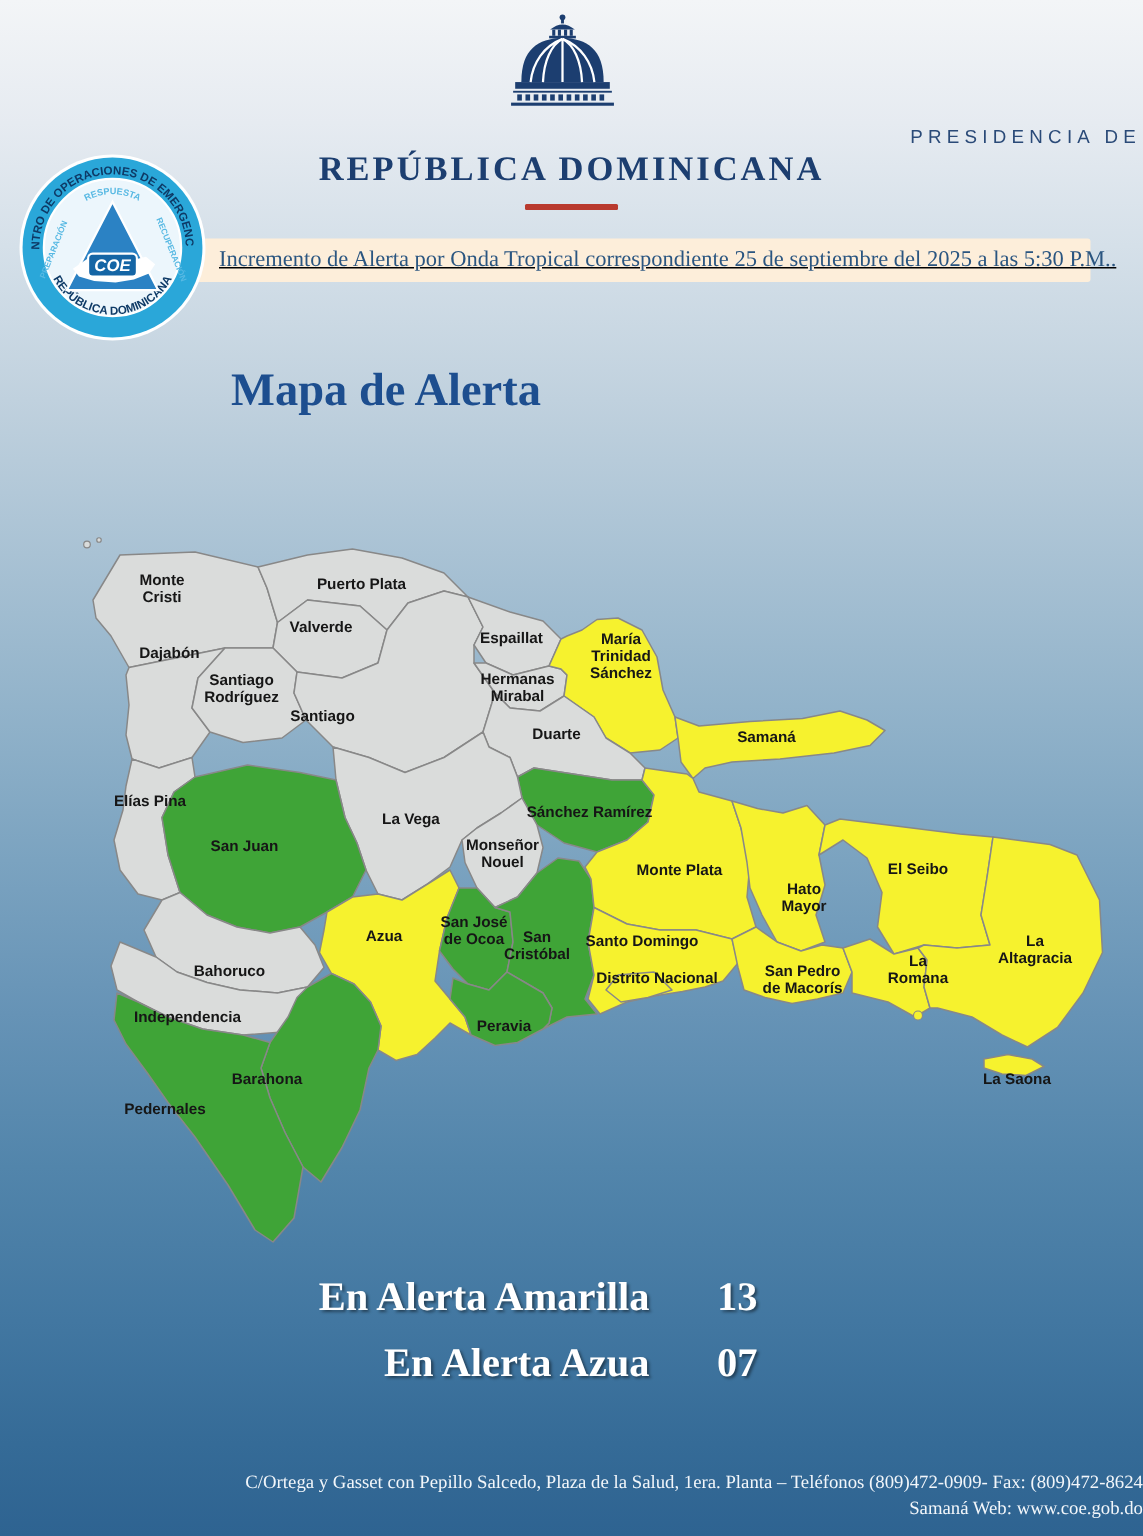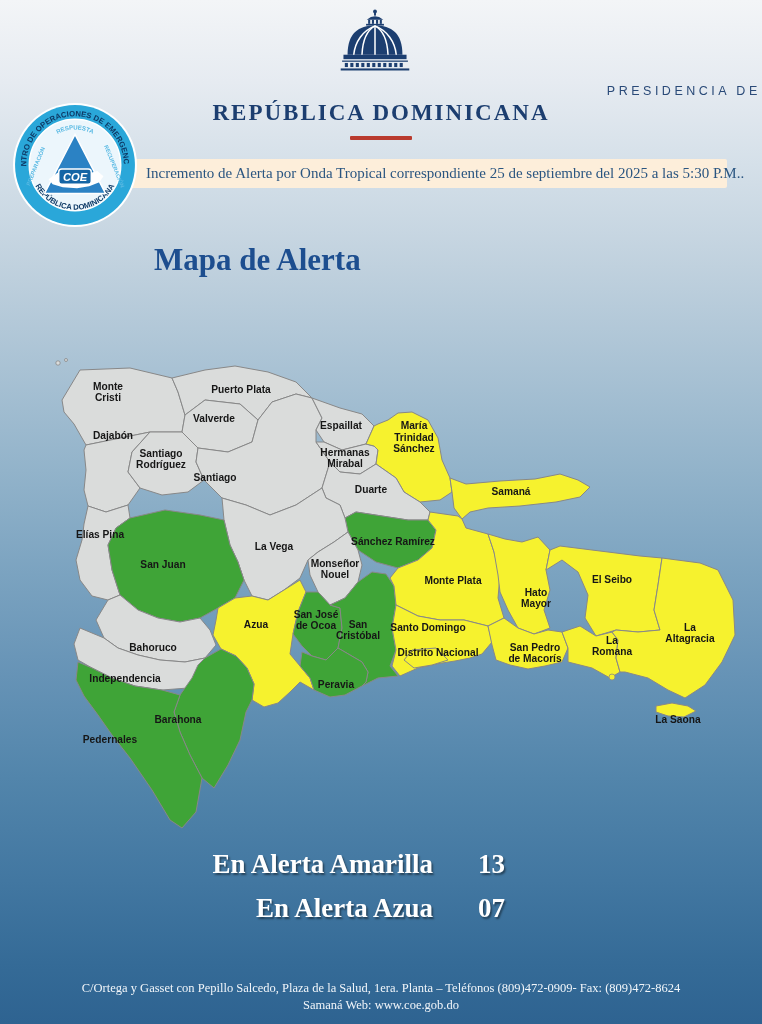--- a/index.html
+++ b/index.html
@@ -10,36 +10,36 @@
   
   #dome{left:327px;top:8px;width:96px;height:66px;}
   #pres-small{left:0;top:84px;width:762px;text-align:right;
     font-family:"Liberation Sans",sans-serif;font-size:12.5px;letter-spacing:3.5px;
     color:#2a4a78;font-weight:500;margin-left:28px;}
   #pres-big{left:0;top:100px;width:762px;text-align:center;
     font-size:23px;letter-spacing:2px;color:#1c3e70;font-weight:600;}
   #red-rule{left:350px;top:136px;width:62px;height:4px;background:#b93a2e;border-radius:1px;}
   
   #banner{left:124px;top:159px;width:603px;height:29px;background:#fdeeda;
-    border-radius:2px;display:flex;align-items:center;z-index:2;}
+    border-radius:2px;display:flex;align-items:center;z-index:2;text-decoration:underline;}
   #banner span{padding-left:22px;font-size:15px;color:#2a5580;white-space:nowrap;}
   
   #coe-badge{left:12px;top:102px;width:126px;height:126px;z-index:5;}
   
   #map-title{left:154px;top:242px;font-size:31px;font-weight:bold;color:#1d4e8f;}
   
   #alert-map{left:40px;top:352px;width:710px;height:484px;}
   .plabel{font-family:"Liberation Sans",sans-serif;font-size:10.2px;font-weight:600;
     fill:#161616;text-anchor:middle;}
   
   #legend{left:175px;top:846px;width:330px;color:#fff;
     font-size:27px;font-weight:bold;text-shadow:1.5px 1.5px 2px rgba(0,0,0,.45);}
   .legend-row{display:grid;grid-template-columns:258px auto;margin-bottom:8px;line-height:36px;text-align:right;}
   
-  #footer{left:0;top:980px;width:762px;text-align:center;color:#f2f6fa;
+  #footer{left:0;top:980px;width:762px;text-align:right;color:#f2f6fa;
     font-size:12.5px;line-height:17px;}
 </style>
 </head>
 <body>
 
 <div id="page">
 
   <svg id="dome" class="abs" viewBox="0 0 140 96">
     <g fill="#1c3e70">
       <circle cx="70" cy="5" r="2.8"></circle>

